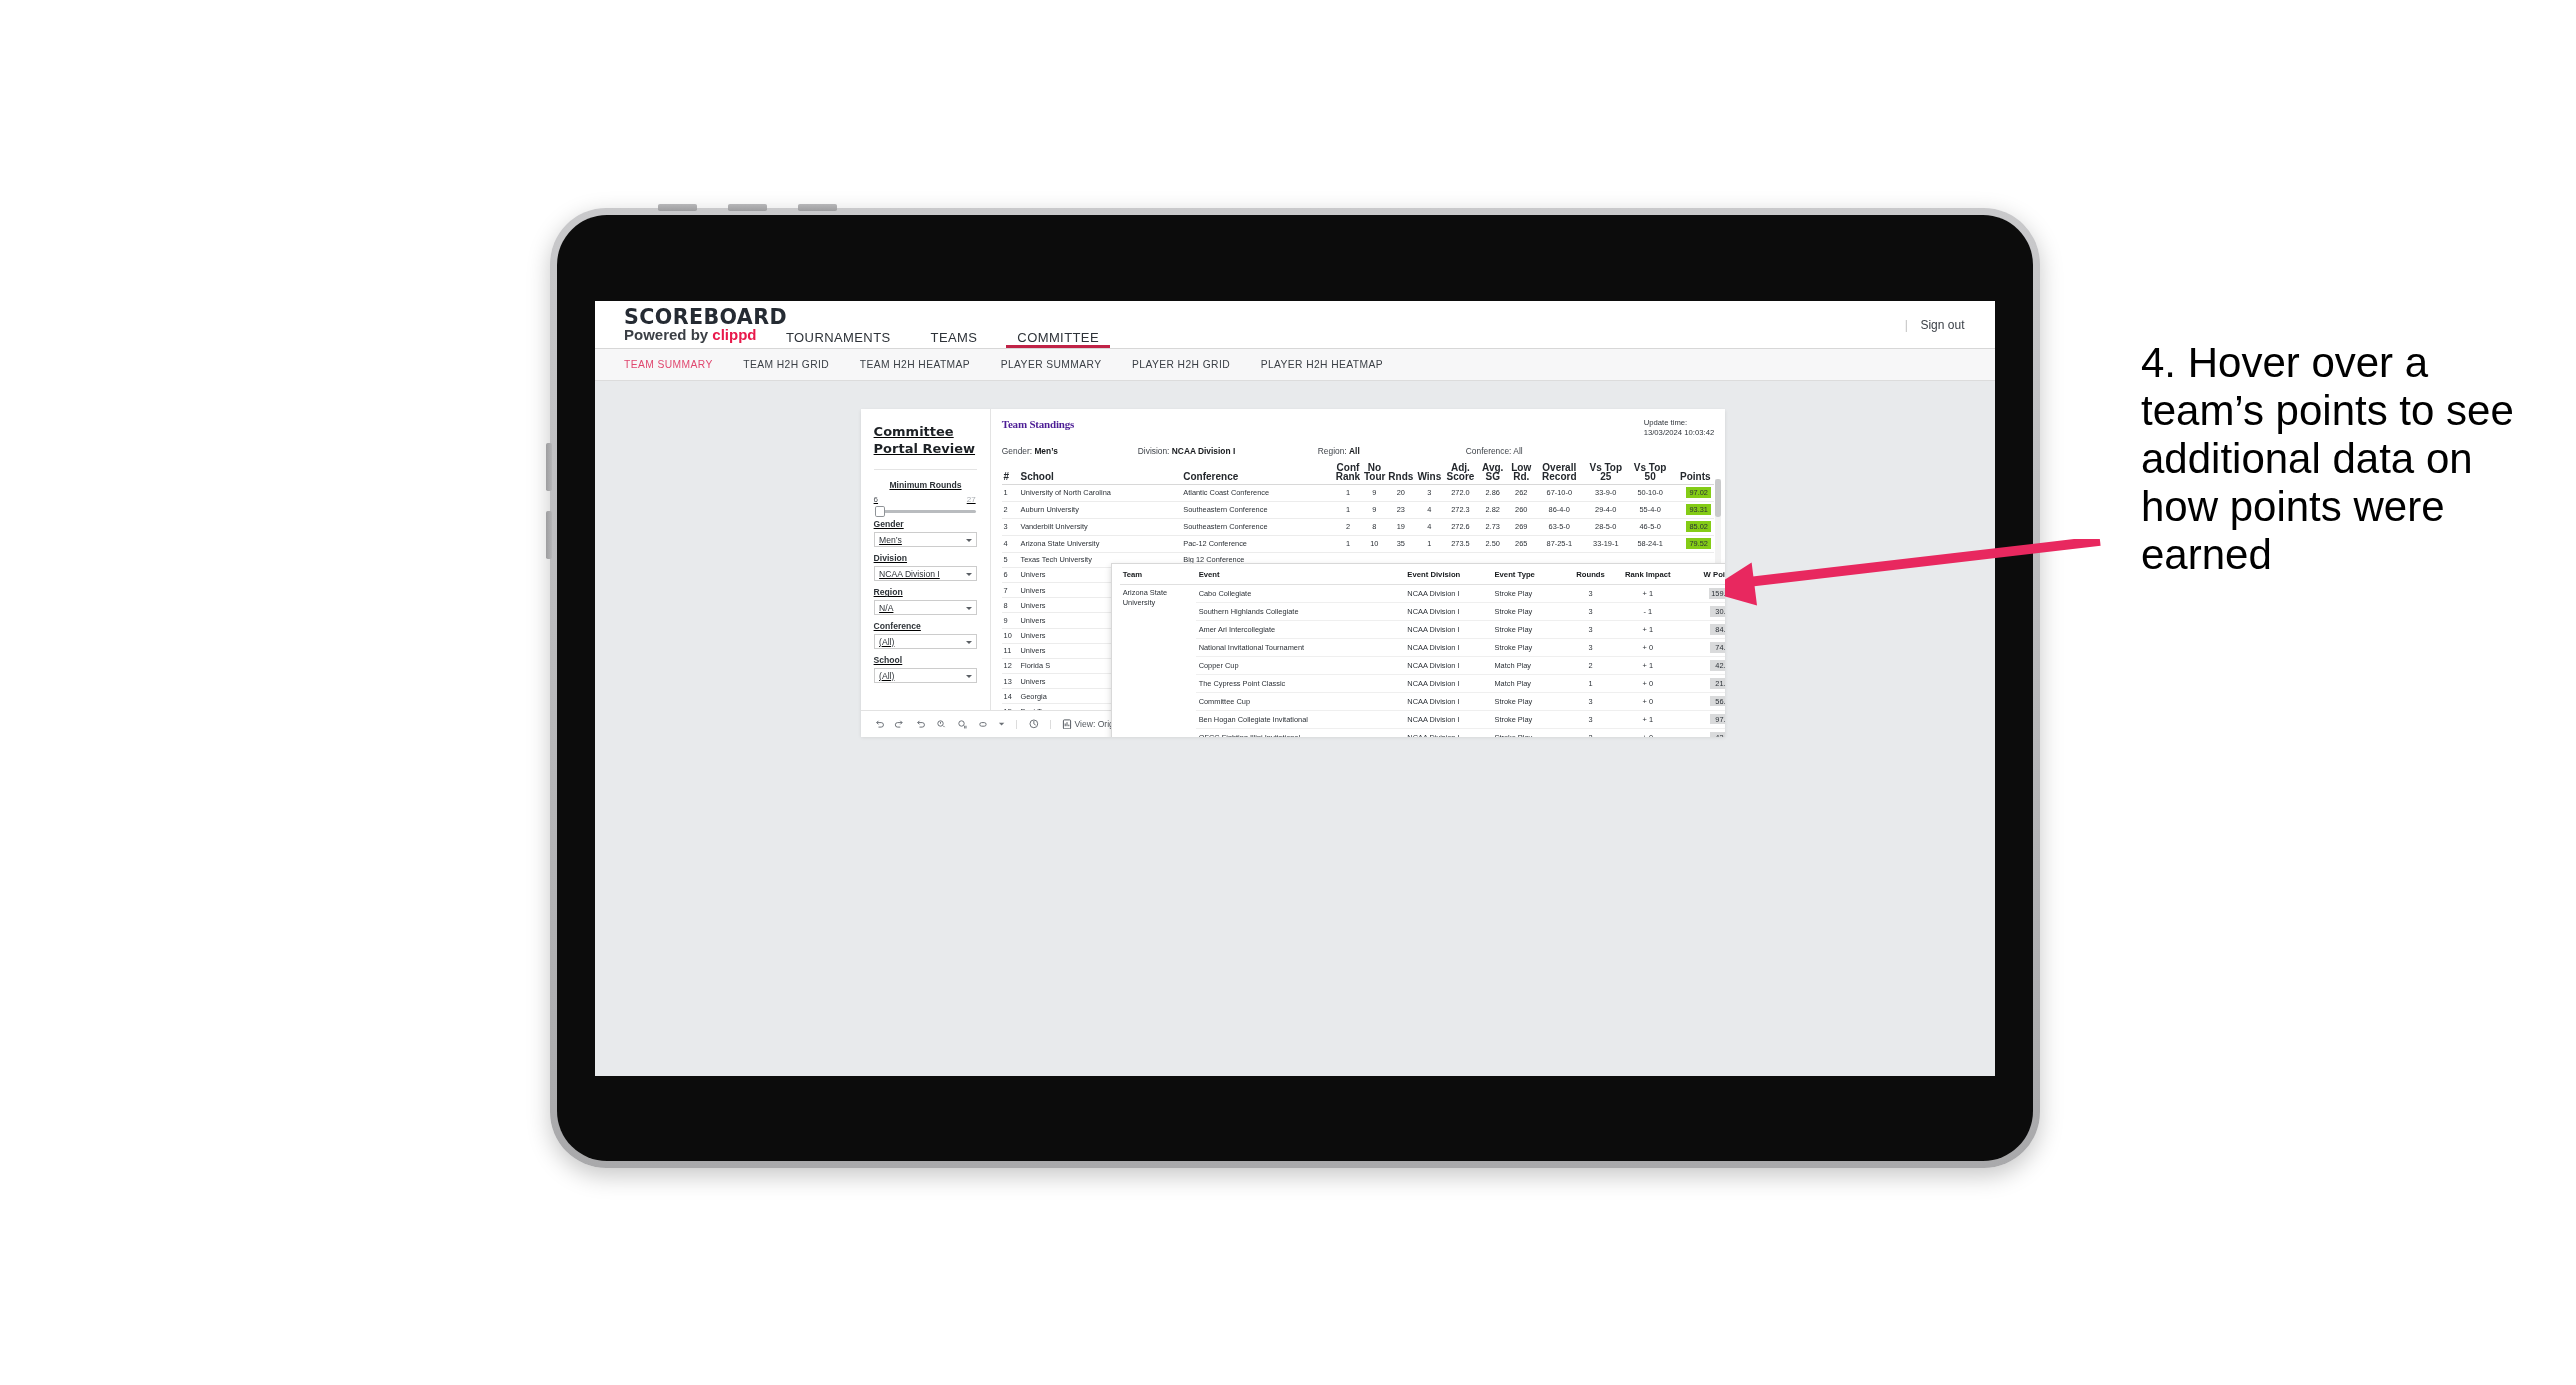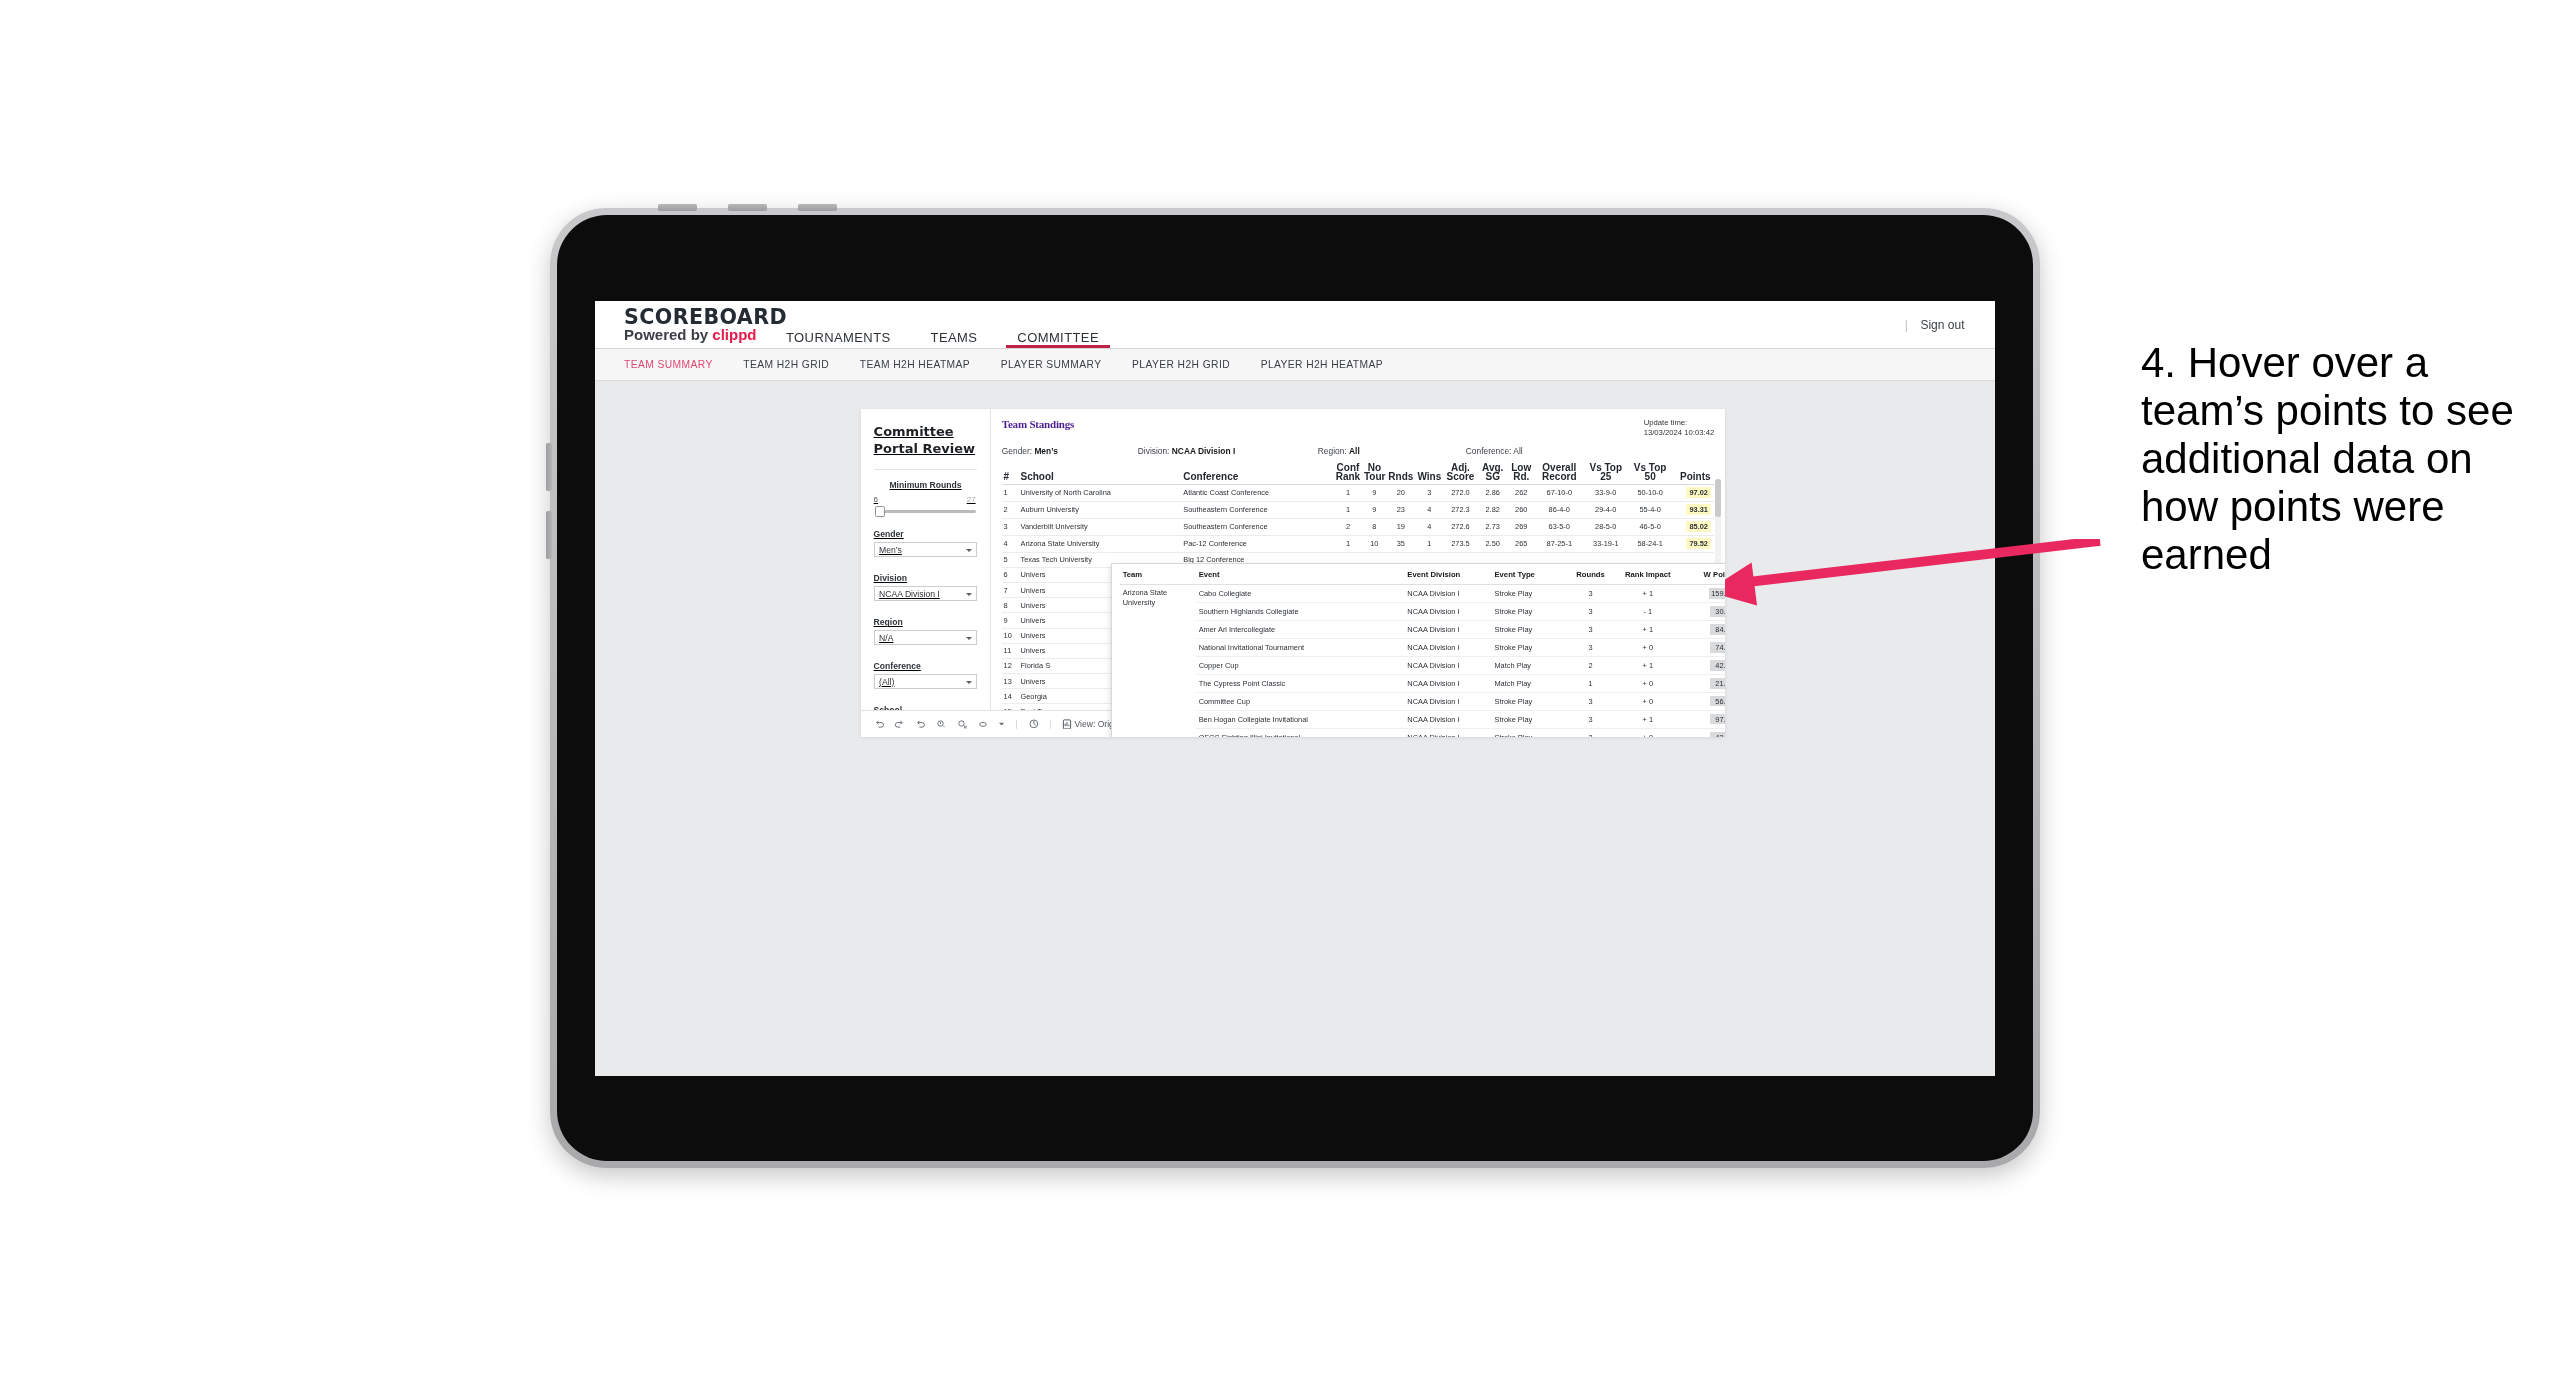--- a/index.html
+++ b/index.html
@@ -122,21 +122,21 @@
   .slider-nums .hi { color: #a7abb0; }
   .slider-track {
     position: relative; height: 3.6px; background: #b9bcbf;
     border-radius: 1.8px; margin: 4.5px 1.8px 0 1.8px;
   }
   .slider-knob {
     position: absolute; left: 0px; top: -3.6px;
     width: 10px; height: 10.8px; background: #fff;
     border: 0.9px solid #8f9397; border-radius: 1.8px;
   }
-  .f-group { margin-top: 16px; }
+  .f-group { margin-top: 6px; }
   .f-select {
     height: 15.3px; border: 0.9px solid #ccc; background: #fff;
     font-size: 8.6px; color: #2e3338;
     display: flex; align-items: center; padding: 0 4.5px;
     position: relative; cursor: pointer;
   }
   .f-select .caret {
     position: absolute; right: 4.5px; top: 50%;
     width: 0; height: 0; margin-top: -0.9px;
     border-left: 3.1px solid transparent;
@@ -168,21 +168,21 @@
     border-bottom: 0.9px solid #d8d8d8;
   }
   table.st td {
     font-size: 7.4px; color: #2b3036;
     padding: 2.6px 1.8px; border-bottom: 0.9px solid #ececec;
     white-space: nowrap; overflow: hidden;
   }
   table.st th.num, table.st td.num { text-align: center; }
   table.st td.pts, table.st th.pts { text-align: right; padding-right: 3.6px; }
   td.pts span {
-    background: #fef9c3; padding: 0.9px 2.7px; display: inline-block; min-width: 25px; text-align: right; font-weight: bold;
+    background: #84cc16; padding: 0.9px 2.7px; display: inline-block; min-width: 25px; text-align: right;
   }
   col.c-rank { width: 16px; }
   col.c-school { width: 154px; }
   col.c-conf { width: 144px; }
   col.c-cr { width: 27px; }
   col.c-nt { width: 23px; }
   col.c-rn { width: 27px; }
   col.c-wn { width: 27px; }
   col.c-adj { width: 32px; }
   col.c-sg { width: 29px; }

